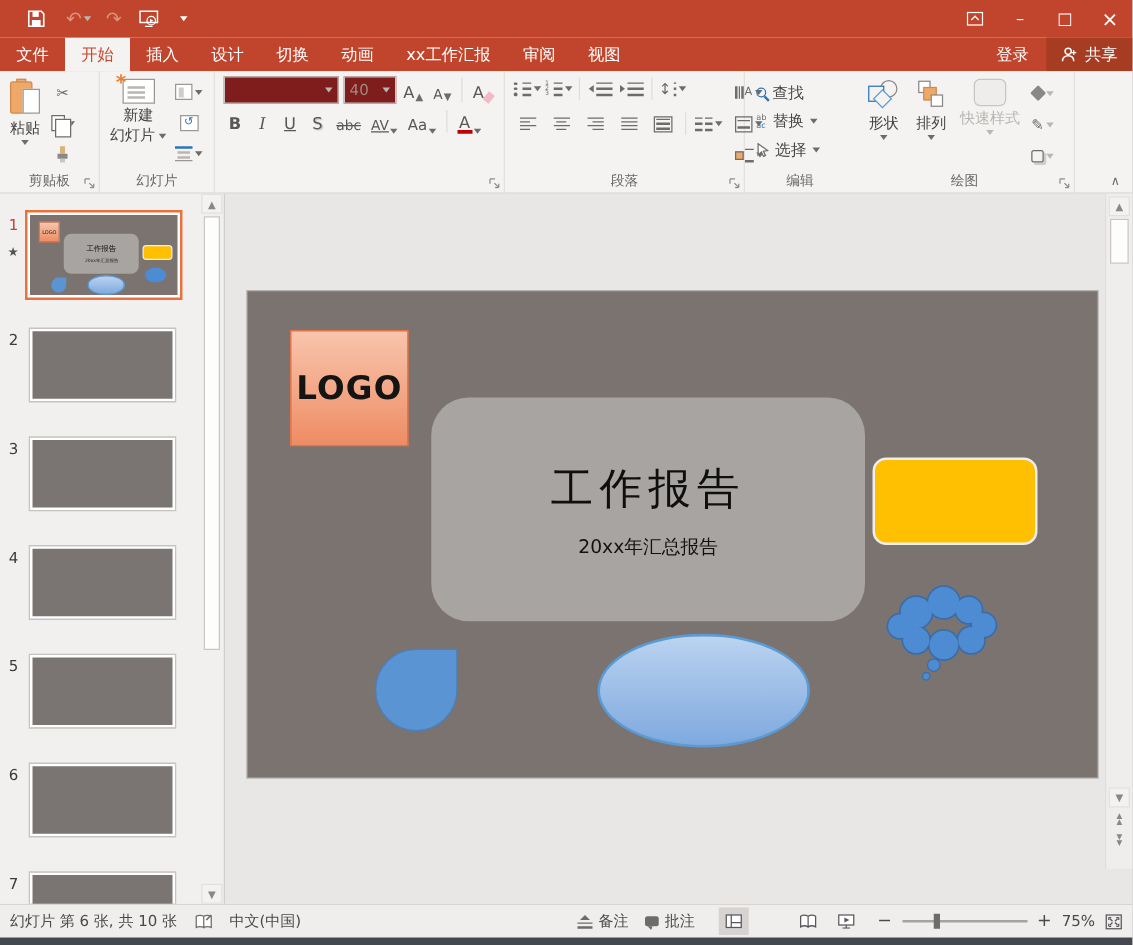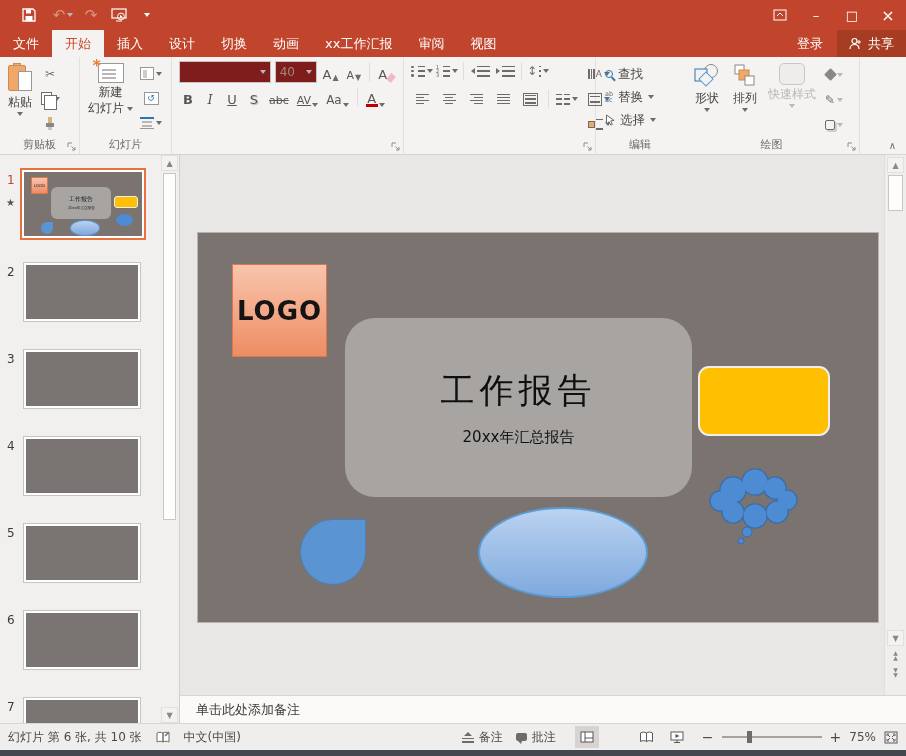--- a/index.html
+++ b/index.html
@@ -478,20 +478,21 @@
                 <span style="width:7px;height:7px;border:1px solid #6e6c6b;background:#f0a868"></span>
                 <span class="lic" style="width:7px">
                   <i></i>
                   <i></i>
                 </span>
               </span>
               <span class="dd"></span>
             </div>
         </div>
       </div>
+      <div class="glabel">段落</div>
       <svg class="launcher" width="9" height="9" viewBox="0 0 9 9">
           <path d="M1 1h4M1 1v4M8 8L4.5 4.5M8 8h-3M8 8v-3" stroke="#8e8c8a" fill="none"></path>
         </svg>
     </div>
 
     <div class="rgroup" style="width:88px;border-right:none">
       <div style="display:flex;flex-direction:column;gap:1px;padding-top:2px">
         <div class="erow">
             <span class="mag"></span>
             <span>查找</span>
@@ -643,23 +644,20 @@
           <div class="dbl" style="top:493px">
               <span>▲</span>
               <span>▲</span>
             </div>
           <div class="dbl" style="top:510px">
               <span>▼</span>
               <span>▼</span>
             </div>
         </div>
       </div>
-      <div class="notes">
-        <span>单击此处添加备注</span>
-      </div>
     </div>
   </div>
 
   <div class="statusbar">
     <span>幻灯片 第 6 张, 共 10 张</span>
     <svg width="14" height="13" viewBox="0 0 14 13">
         <path d="M1 2c2-1 4-1 6 0v9c-2-1-4-1-6 0zM7 2c2-1 4-1 6 0v9c-2-1-4-1-6 0z" fill="#fff" stroke="#6e6c6b"></path>
         <path d="M9 5l4-4" stroke="#6e6c6b" stroke-width="1.4"></path>
       </svg>
     <span>中文(中国)</span>

